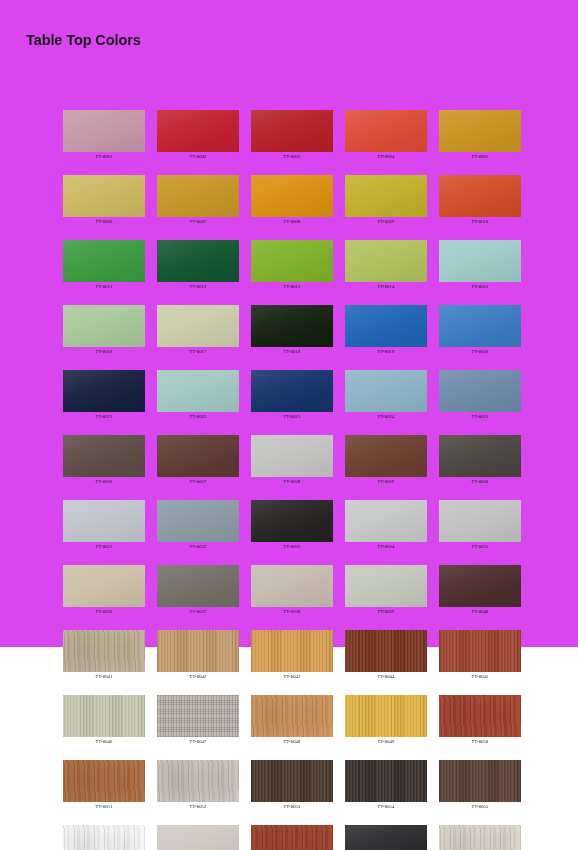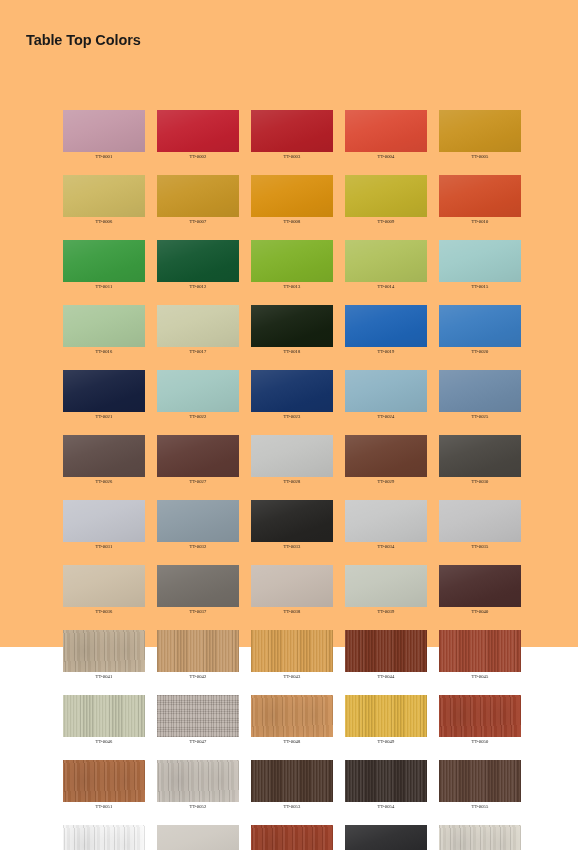--- a/index.html
+++ b/index.html
@@ -11,21 +11,21 @@
     height: 850px;
     background: #ffffff;
     font-family: "Liberation Sans", sans-serif;
     overflow: hidden;
     position: relative;
   }
   #page {
     width: 578px;
     height: 647px;
     position: relative;
-    background: #fdba74;
+    background: #d946ef;
     box-sizing: border-box;
   }
   #page-title {
     position: absolute;
     left: 26px;
     top: 32px;
     font-size: 14.5px;
     font-weight: bold;
     color: #1a1a1a;
     letter-spacing: -0.1px;

